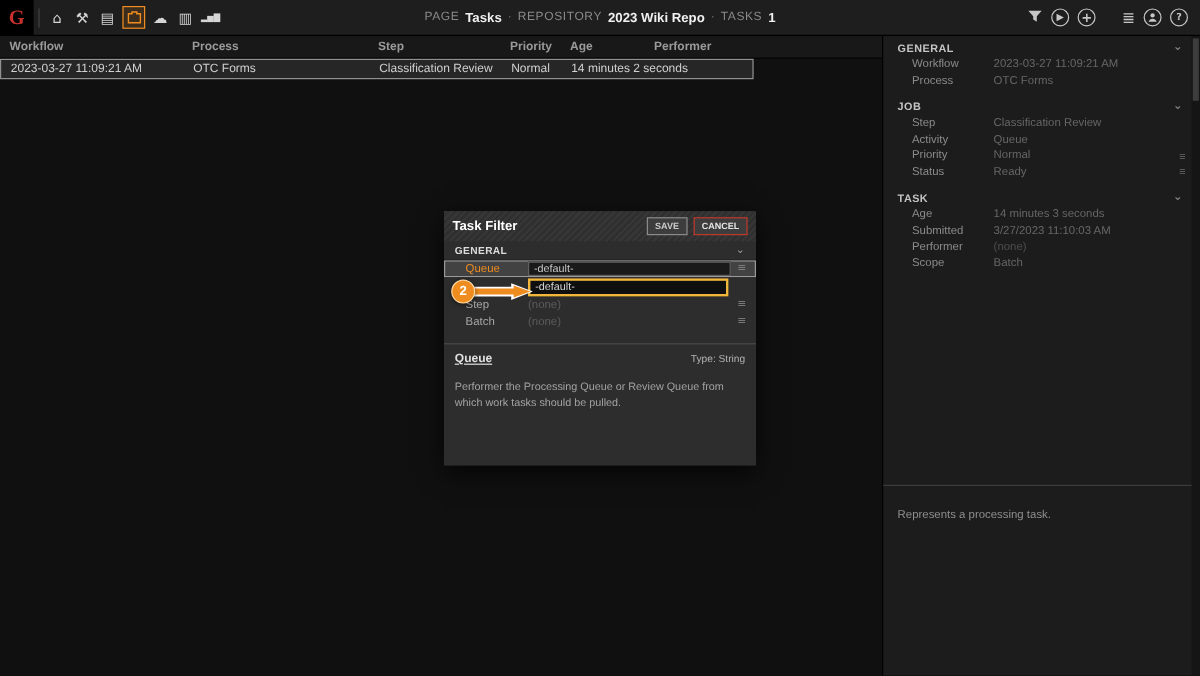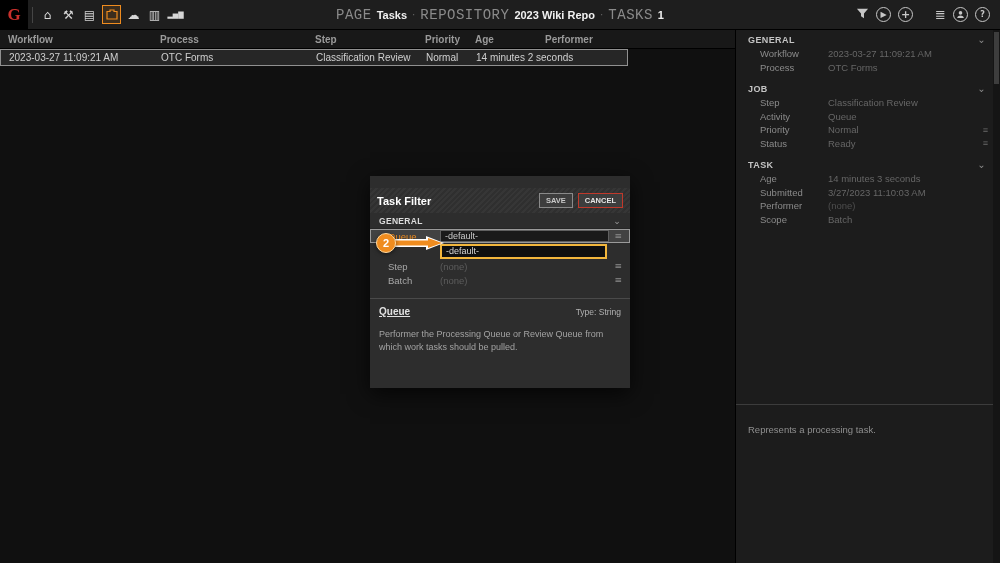--- a/index.html
+++ b/index.html
@@ -14,21 +14,21 @@
   .logo-box { width:28px; height:30px; background:#000; display:flex; align-items:center; justify-content:center; cursor:pointer; }
   .logo-g { color:var(--accent-red,#c9302c); font-weight:bold; font-size:17px; font-family:"Liberation Serif","DejaVu Serif",serif; }
   .tb-divider { width:1px; height:16px; background:#454545; margin:0 6px 0 4px; }
   .tb-icons { display:flex; align-items:center; gap:4px; }
   .tbi { width:17px; height:17px; display:flex; align-items:center; justify-content:center;
          font-size:12px; color:#d6d6d6; cursor:pointer; }
   .tbi.chart { font-size:7px; }
   .briefcase-wrap { width:19px; height:19px; border:1px solid var(--accent-orange,#ef8c1f);
                     background:rgba(239,140,31,.14); display:flex; align-items:center; justify-content:center; cursor:pointer; }
   .tb-center { position:absolute; left:50%; transform:translateX(-50%); display:flex; align-items:center; gap:5px; white-space:nowrap; }
-  .tb-label { font-size:14px; color:#8a8a8a; letter-spacing:.5px;font-family:Liberation Mono, monospace; }
+  .tb-label { font-size:10px; color:#8a8a8a; letter-spacing:.5px; }
   .tb-value { font-size:11px; font-weight:bold; color:#f0f0f0; cursor:pointer; }
   .tb-dot { color:#6a6a6a; font-size:10px; }
   .tb-right { margin-left:auto; display:flex; align-items:center; gap:7px; padding-right:10px; }
   .circle-icon { width:15px; height:15px; border:1px solid #c6c6c6; border-radius:50%;
                  display:flex; align-items:center; justify-content:center; color:#c6c6c6; cursor:pointer; }
   .circle-icon .glyph { font-size:8px; font-weight:bold; line-height:1; }
   .circle-icon.plus .glyph { font-size:11px; }
   .flat-icon { font-size:13px; color:#c6c6c6; cursor:pointer; line-height:1; }
   .tb-gap { width:8px; }
 
@@ -61,21 +61,21 @@
   .sb-help { position:absolute; top:374px; left:0; width:100%; border-top:1px solid #3c3c3c; padding:10px 12px; }
   .sb-help-title { font-size:10px; font-weight:bold; color:#bdbdbd; text-decoration:underline; }
   .sb-help-text { margin-top:9px; color:#8f8f8f; font-size:9.5px; }
   .scrollbar { position:absolute; top:0; right:0; width:7px; height:533px; background:#151515; cursor:pointer; }
   .scroll-thumb { position:absolute; top:2px; left:1px; width:5px; height:52px; background:#3d3d3d; }
 
   
   .modal { position:absolute; left:370px; top:176px; width:260px; height:212px; background:#2d2d2d;
            box-shadow:0 6px 20px rgba(0,0,0,.7); z-index:40; }
   .modal-titlebar { height:25px; display:flex; align-items:center; padding:0 7px;
-                    background:repeating-linear-gradient(135deg,#363636 0 2px,#2f2f2f 2px 4px); cursor:move;margin-top:12px; }
+                    background:repeating-linear-gradient(135deg,#363636 0 2px,#2f2f2f 2px 4px); cursor:move; }
   .modal-title { font-size:11px; font-weight:bold; color:#fff; margin-right:auto; }
   .btn { font-size:7.5px; font-weight:bold; padding:2px 6px; background:#3d3d3d; border:1px solid #8a8a8a;
          color:#c9c9c9; margin-left:5px; cursor:pointer; font-family:inherit; }
   .btn.cancel { border-color:#c0392b; color:#e5e5e5; }
   .modal-sec { height:16px; display:flex; justify-content:space-between; align-items:center; padding:0 9px;
                font-size:8.5px; font-weight:bold; color:#dcdcdc; letter-spacing:.3px; border-bottom:1px solid #262626; cursor:pointer; }
   .modal-sec .chev { color:#9a9a9a; font-weight:normal; font-size:9px; }
   .field-row { display:flex; align-items:center; height:14px; padding:0 8px 0 18px; font-size:9.5px; }
   .f-label { flex:0 0 52px; color:#a8a8a8; }
   .f-label.accent { color:var(--accent-orange,#ef8c1f); }

